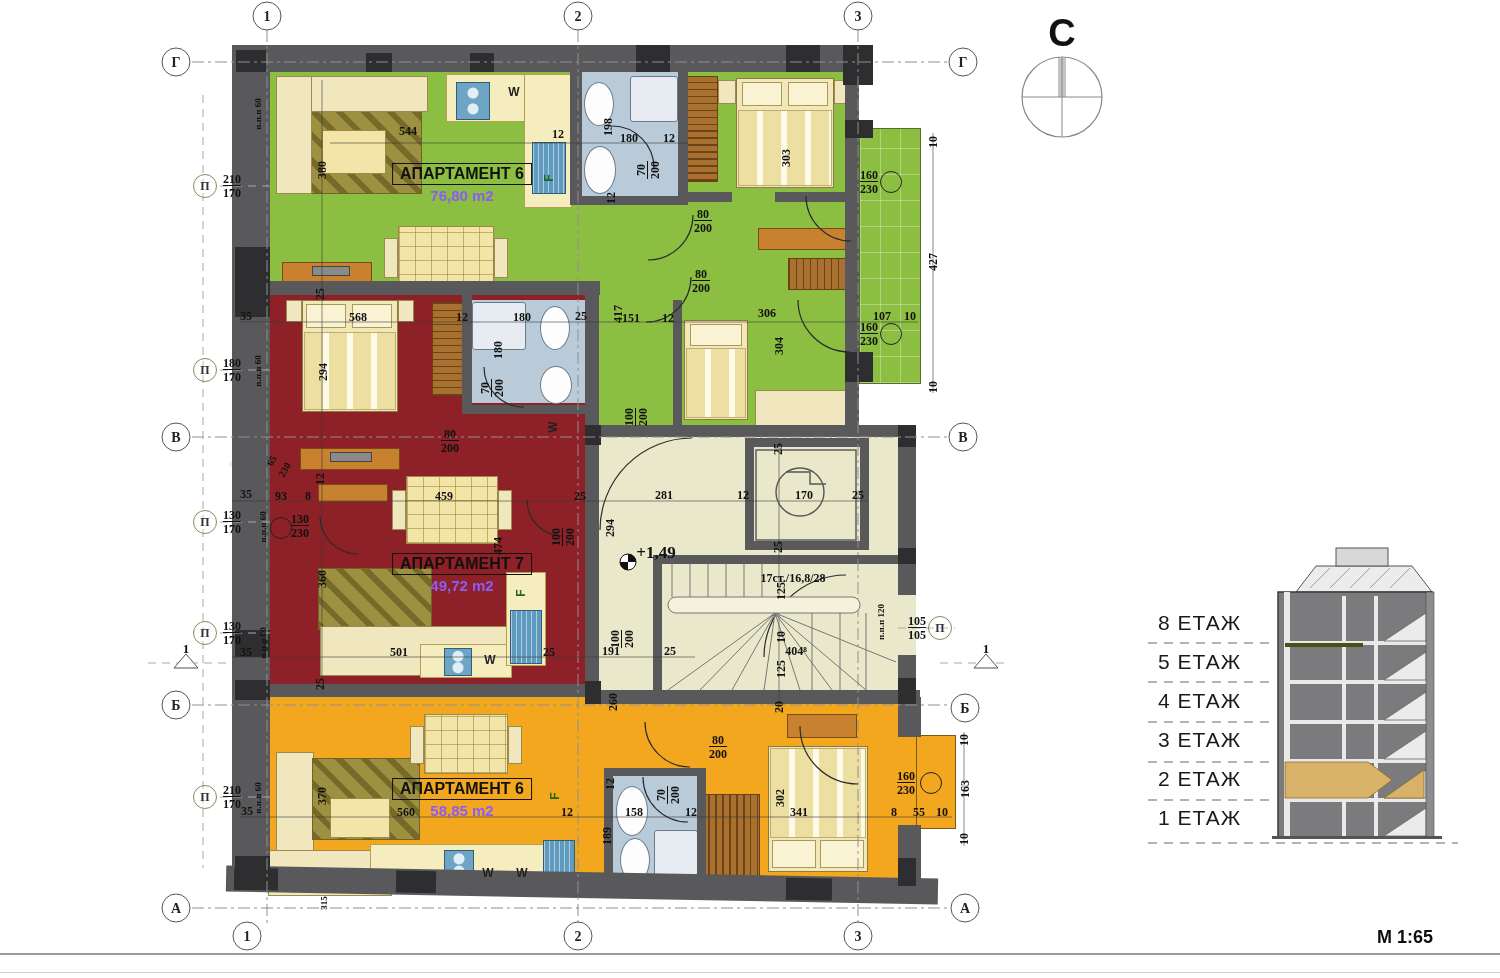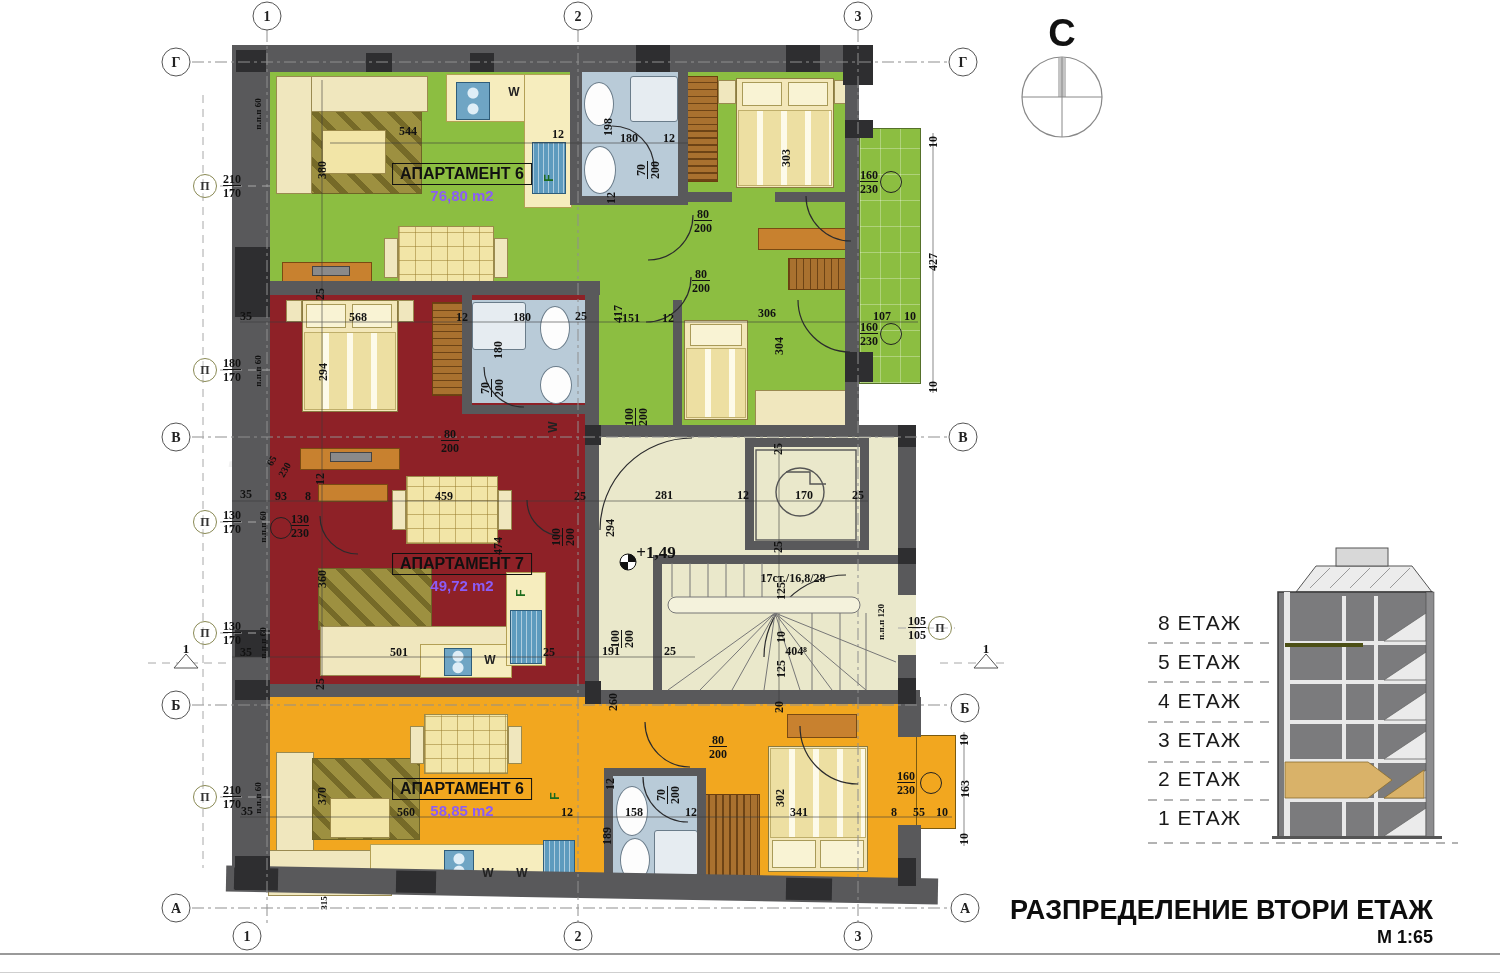--- a/index.html
+++ b/index.html
@@ -578,18 +578,17 @@
 
   <div id="legend">
       <div class="lgl" style="top: 623px;">8 ЕТАЖ</div>
       <div class="lgl" style="top: 662px;">5 ЕТАЖ</div>
       <div class="lgl" style="top: 701px;">4 ЕТАЖ</div>
       <div class="lgl" style="top: 740px;">3 ЕТАЖ</div>
       <div class="lgl" style="top: 779px;">2 ЕТАЖ</div>
       <div class="lgl" style="top: 818px;">1 ЕТАЖ</div>
     </div>
 
-  <div id="title1" class="titleln">РАЗПРЕДЕЛЕНИЕ ВТОРИ ЕТАЖ</div>
   <div id="title2" class="titleln">М 1:65</div>
 
   <div class="frameln" style="top:953px;height:2px;background:#9a9a9a"></div>
   <div class="frameln" style="top:972px;height:1px;background:#cfcfcf"></div>
 </div>
 
 </body></html>

